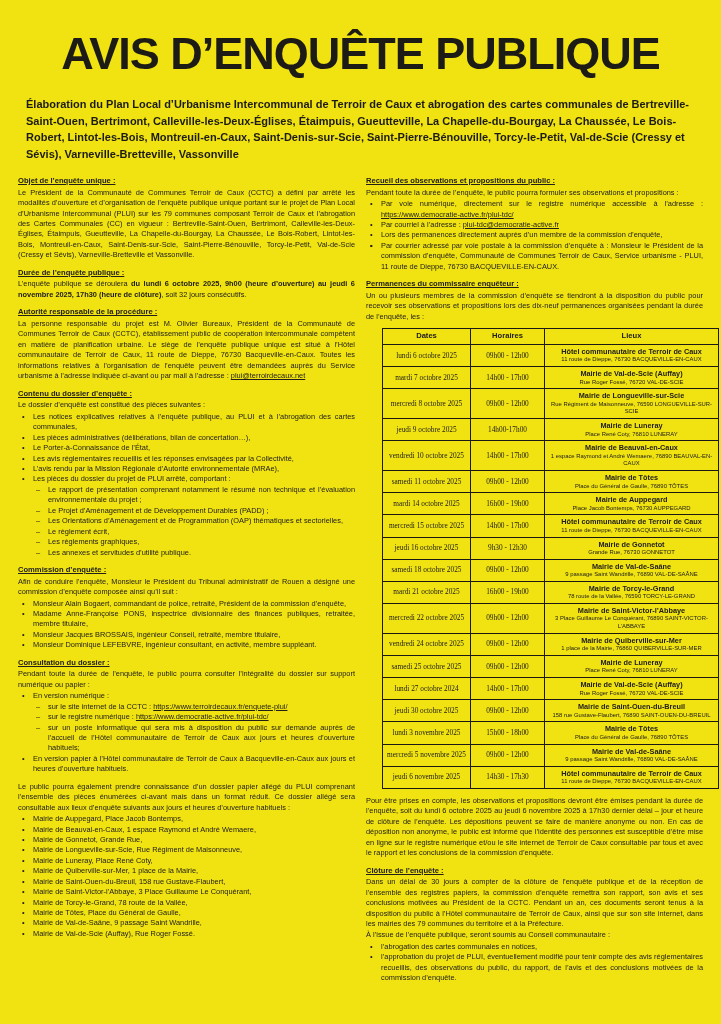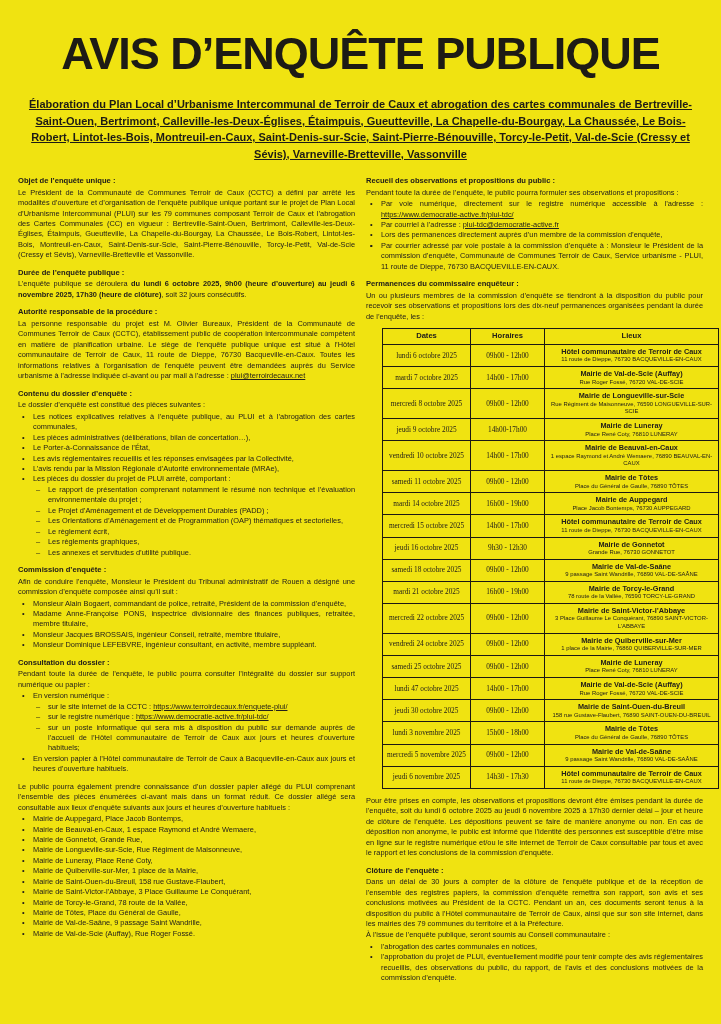--- a/index.html
+++ b/index.html
@@ -11,27 +11,27 @@
     -webkit-font-smoothing:antialiased;
   }
   .page{padding:24px 18px 0 18px;box-sizing:border-box;width:721px;height:808px;}
   h1.title{
     margin:4px 0 16px 0;
     font-size:45px;font-weight:bold;letter-spacing:-1px;
     text-align:center;color:#1D1B15;white-space:nowrap;
   }
   .subtitle{
     font-weight:bold;font-size:11px;line-height:1.5;
-    text-align:center;margin:0 8px 14px 8px;color:#1D1B15;text-decoration:underline;
+    text-align:left;margin:0 8px 14px 8px;color:#1D1B15;
   }
   .cols{display:flex;gap:11px;font-size:7.4px;line-height:1.41;text-align:justify;}
   .col{flex:1;min-width:0;}
   section{margin:0 0 7px 0;}
   h3.sec-h{
-    font-size:7.6px;font-weight:bold;
+    font-size:7.6px;font-weight:bold;text-decoration:underline;
     margin:0 0 1px 0;text-align:left;
   }
   p.para{margin:0 0 1px 0;}
   .li{position:relative;padding-left:15px;margin:0;}
   .li .marker{position:absolute;left:4px;top:0;}
   .li.lvl2{padding-left:30px;}
   .li.lvl2 .marker{left:18px;}
   .lnk{text-decoration:underline;}
   b{font-weight:bold;}
   table.perm{
@@ -248,21 +248,21 @@
               </tr>
               <tr>
                 <td class="c-date">samedi 25 octobre 2025</td>
                 <td class="c-hor">09h00 - 12h00</td>
                 <td class="c-lieu">
                   <div class="lieu">Mairie de Luneray</div>
                   <div class="adresse">Place René Coty, 76810 LUNERAY</div>
                 </td>
               </tr>
               <tr>
-                <td class="c-date">lundi 47 octobre 2025</td>
+                <td class="c-date">lundi 27 octobre 2024</td>
                 <td class="c-hor">14h00 - 17h00</td>
                 <td class="c-lieu">
                   <div class="lieu">Mairie de Val-de-Scie (Auffay)</div>
                   <div class="adresse">Rue Roger Fossé, 76720 VAL-DE-SCIE</div>
                 </td>
               </tr>
               <tr>
                 <td class="c-date">jeudi 30 octobre 2025</td>
                 <td class="c-hor">09h00 - 12h00</td>
                 <td class="c-lieu">

